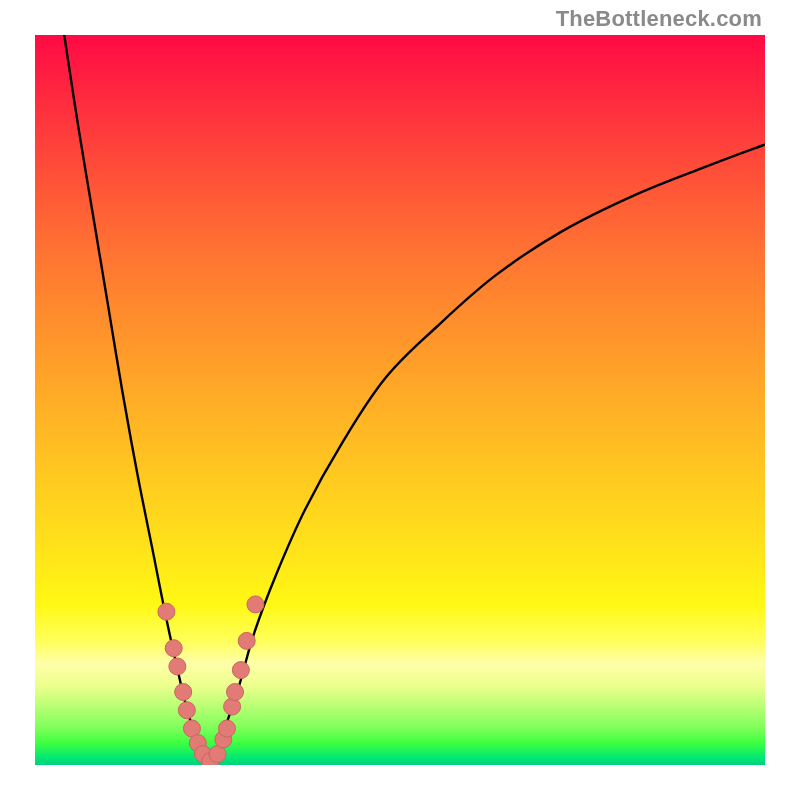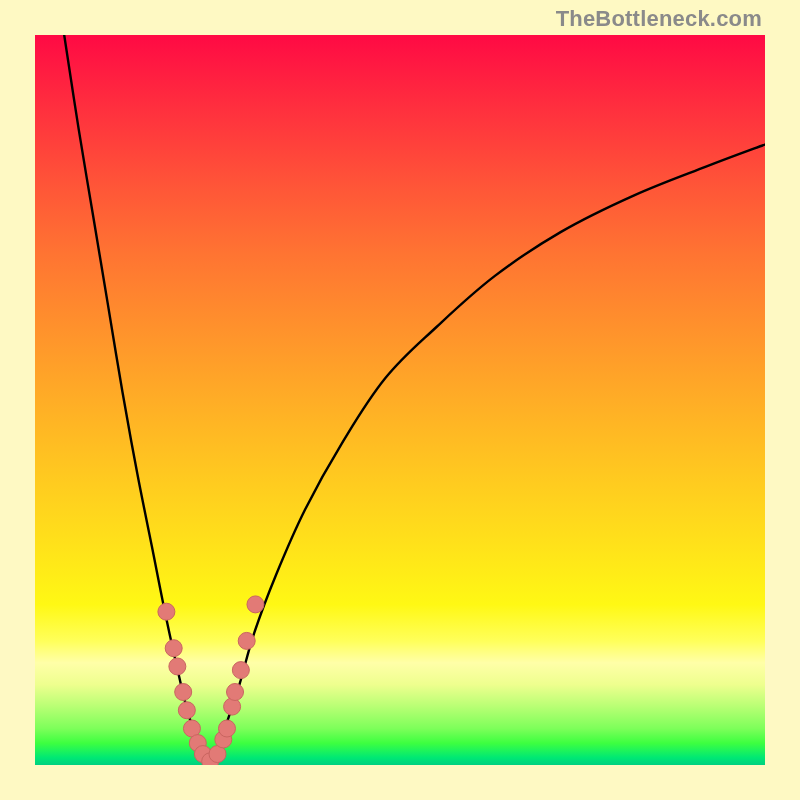--- a/index.html
+++ b/index.html
@@ -9,21 +9,21 @@
     height: 800px;
     background: #000000;
     overflow: hidden;
   }
   .frame {
     position: absolute;
     top: 0;
     left: 0;
     width: 800px;
     height: 800px;
-    background: #fef9c3;
+    background: #ffffff;
   }
   .plot-area {
     position: absolute;
     top: 35px;
     left: 35px;
     width: 730px;
     height: 730px;
     background: linear-gradient(to bottom,
       #ff0a44 0%,
       #ff2f3e 10%,

